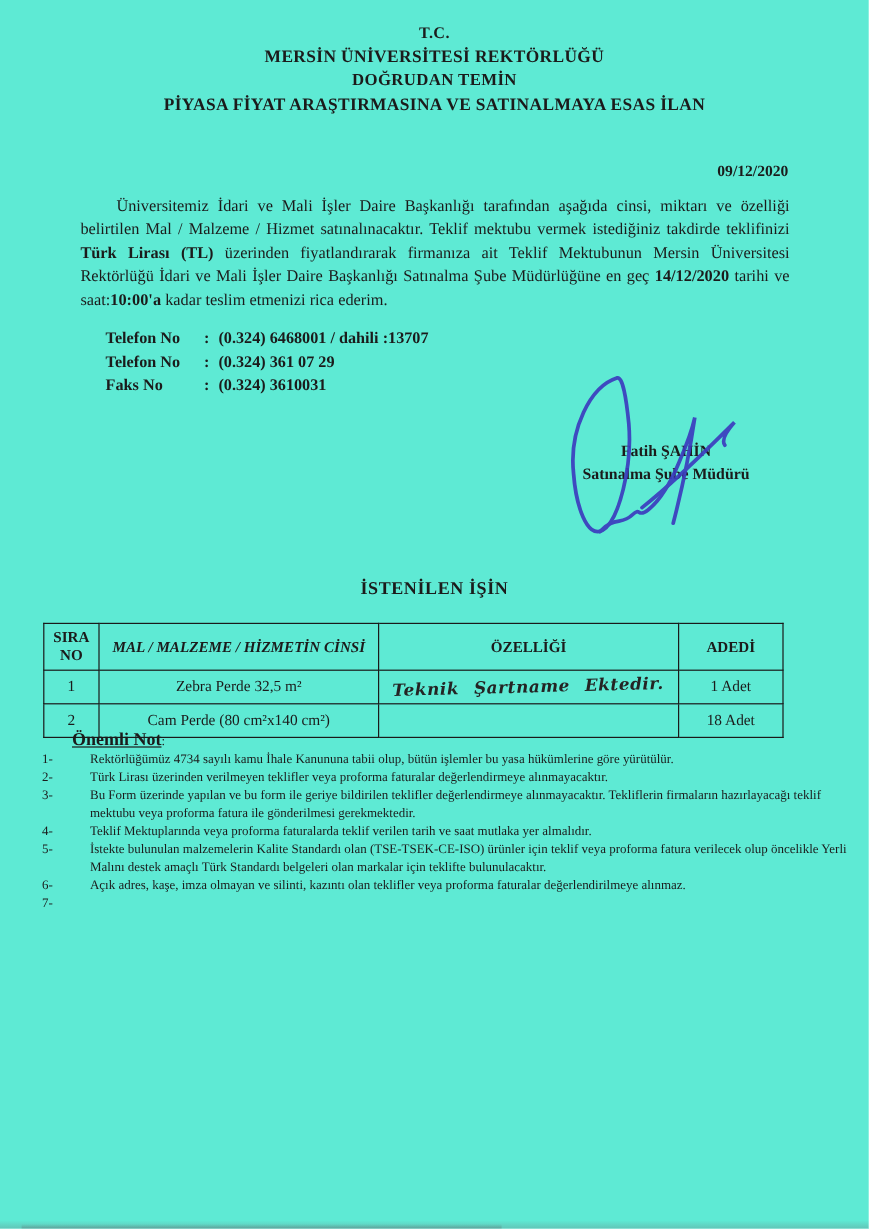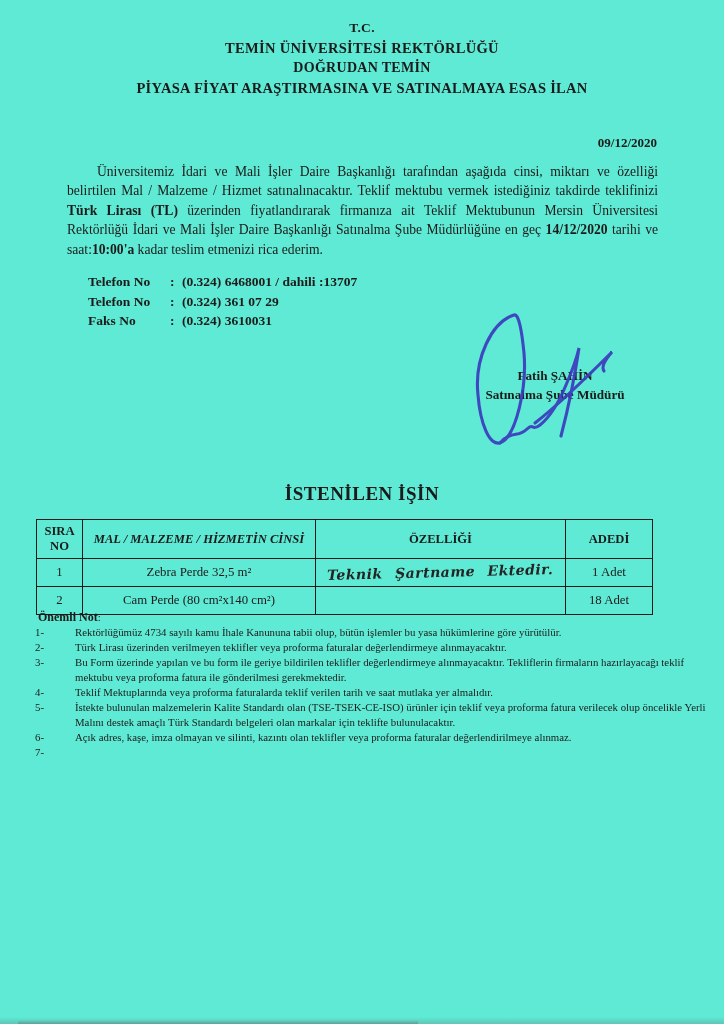--- a/index.html
+++ b/index.html
@@ -20,50 +20,50 @@
 
   .contact{position:absolute;left:88px;top:272px;font-weight:bold;font-size:13.5px;line-height:19.5px;}
   .contact .lbl{display:inline-block;width:82px;}
   .contact .sep{display:inline-block;width:12px;}
 
   .sig-text{position:absolute;left:440px;top:366px;width:230px;text-align:center;
             font-weight:bold;font-size:13.2px;line-height:19px;z-index:1;}
   .sig-svg{position:absolute;left:452px;top:300px;z-index:2;}
 
   .section-title{position:absolute;left:0;top:483px;width:724px;text-align:center;
-                 font-weight:bold;font-size:19px;letter-spacing:.5px;}
+                 font-weight:bold;font-size:15px;letter-spacing:.5px;}
 
   table.items{position:absolute;left:36px;top:519px;width:616px;border-collapse:collapse;
               table-layout:fixed;}
   table.items th,table.items td{border:1.6px solid #1a1a1a;text-align:center;padding:1px 3px;
               overflow:hidden;}
   table.items th{font-size:12.6px;font-weight:bold;height:36px;line-height:15px;}
   table.items td{font-size:12.8px;height:25px;}
   th.c-item{text-align:center;font-style:italic;}
   .handwriting{font-family:"DejaVu Serif", serif;font-style:italic;font-weight:600;
                font-size:14px;letter-spacing:.5px;word-spacing:7px;color:#242424;
                display:inline-block;transform:rotate(-1.5deg);}
 
   .notes{position:absolute;left:30px;top:610px;width:676px;font-size:10.8px;line-height:15px;}
-  .notes-heading{margin-left:8px;font-weight:bold;font-size:12px;}
+  .notes-heading{margin-left:30px;font-weight:bold;text-decoration:underline;font-size:15px;}
   .note-item{position:relative;padding-left:45px;}
   .note-num{position:absolute;left:5px;top:0;}
 
   .scan-edge{position:absolute;left:0;bottom:0;width:724px;height:7px;
              background:linear-gradient(to top, rgba(110,110,115,.30), rgba(110,110,115,0));}
   .scan-edge-dark{position:absolute;left:18px;bottom:0;width:400px;height:4px;
              background:linear-gradient(to top, rgba(90,90,95,.35), rgba(90,90,95,0));}
 </style>
 </head>
 <body>
 
 <div class="page">
 
   <div class="hdr hdr-tc">T.C.</div>
-  <div class="hdr hdr-org">TEMİN ÜNİVERSİTESİ REKTÖRLÜĞÜ</div>
+  <div class="hdr hdr-org">MERSİN ÜNİVERSİTESİ REKTÖRLÜĞÜ</div>
   <div class="hdr hdr-method">DOĞRUDAN TEMİN</div>
   <div class="hdr hdr-title">PİYASA FİYAT ARAŞTIRMASINA VE SATINALMAYA ESAS İLAN</div>
 
   <div class="doc-date">09/12/2020</div>
 
   <div class="intro"><span>Üniversitemiz İdari ve Mali  İşler Daire Başkanlığı tarafından aşağıda cinsi, miktarı ve özelliği belirtilen Mal / Malzeme / Hizmet satınalınacaktır. Teklif mektubu vermek istediğiniz takdirde teklifinizi </span><b>Türk Lirası (TL)</b><span> üzerinden fiyatlandırarak firmanıza ait Teklif Mektubunun Mersin Üniversitesi  Rektörlüğü İdari ve Mali İşler Daire Başkanlığı Satınalma Şube Müdürlüğüne en geç </span><b>14/12/2020</b><span>  tarihi ve saat:</span><b>10:00'a</b><span> kadar teslim etmenizi rica ederim.</span></div>
 
   <div class="contact">
     <div>
       <span class="lbl">Telefon No</span><span class="sep">:</span><span>(0.324) 6468001 / dahili :13707</span>

